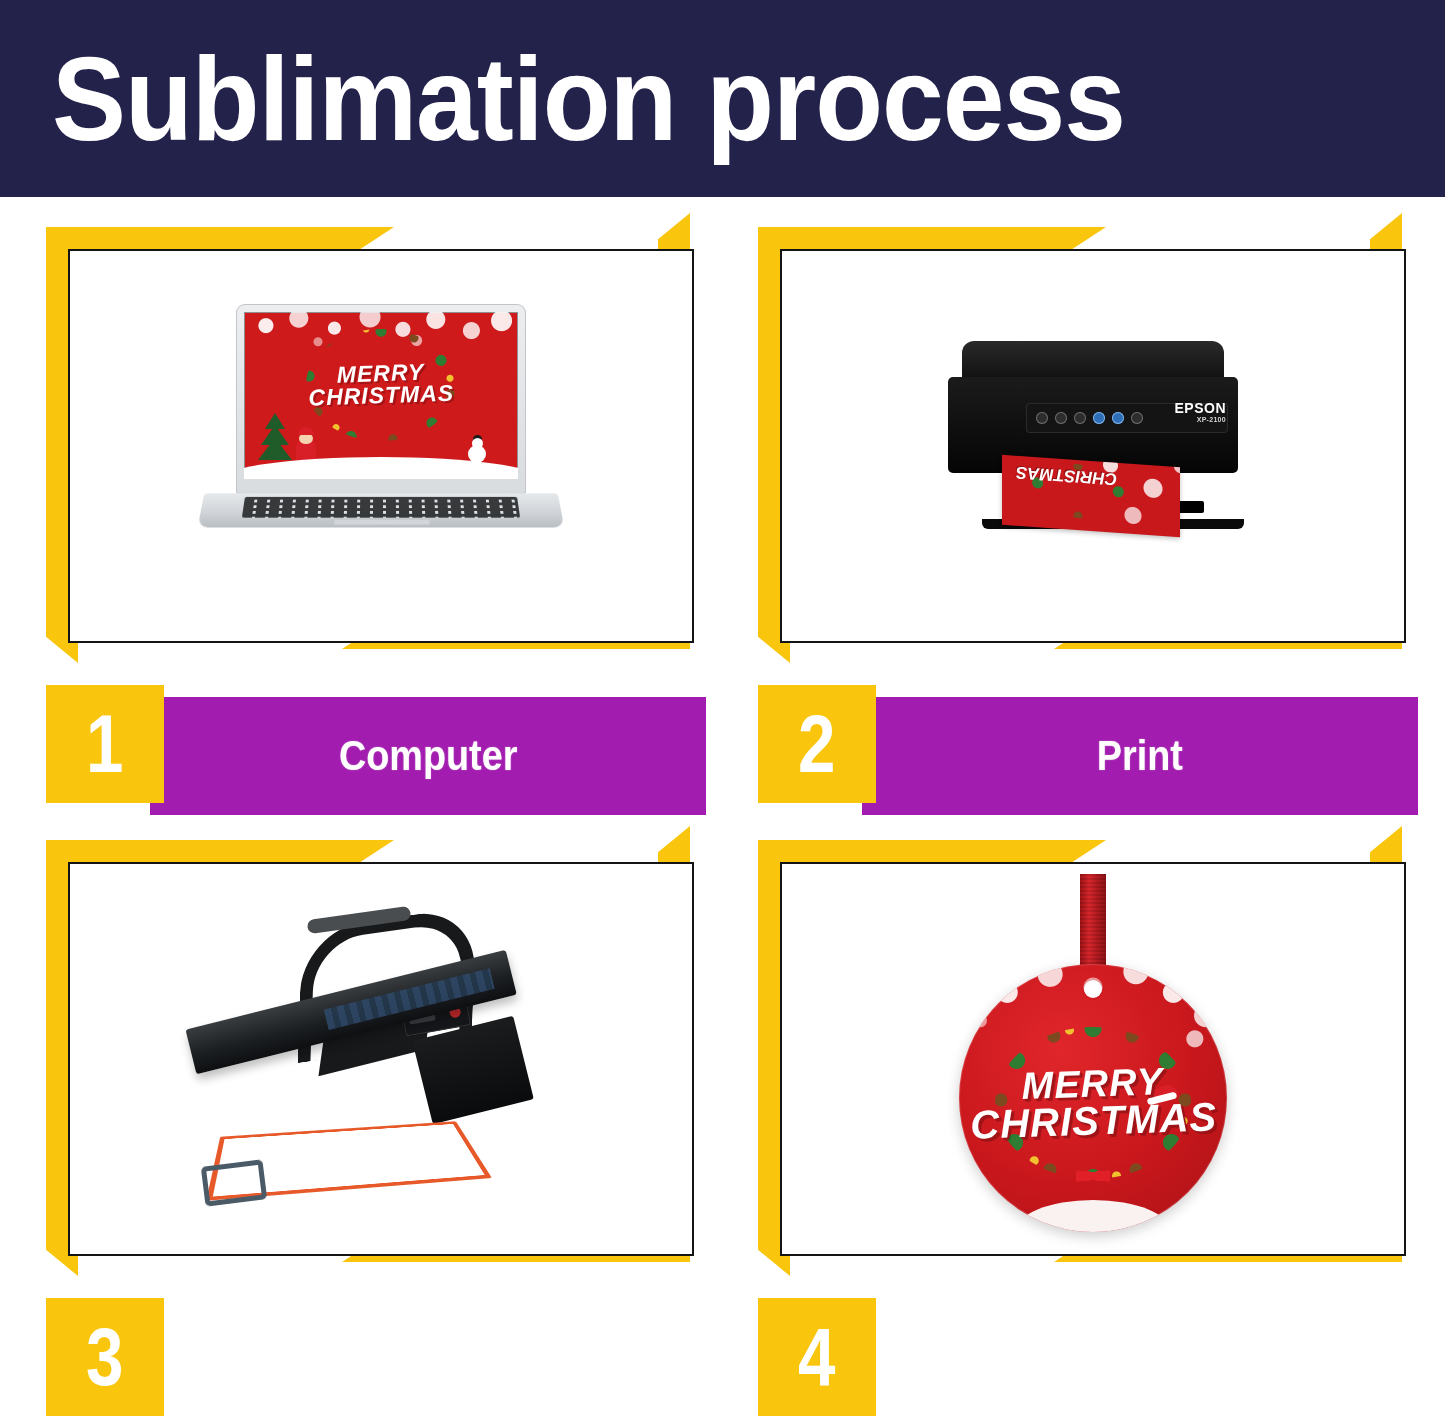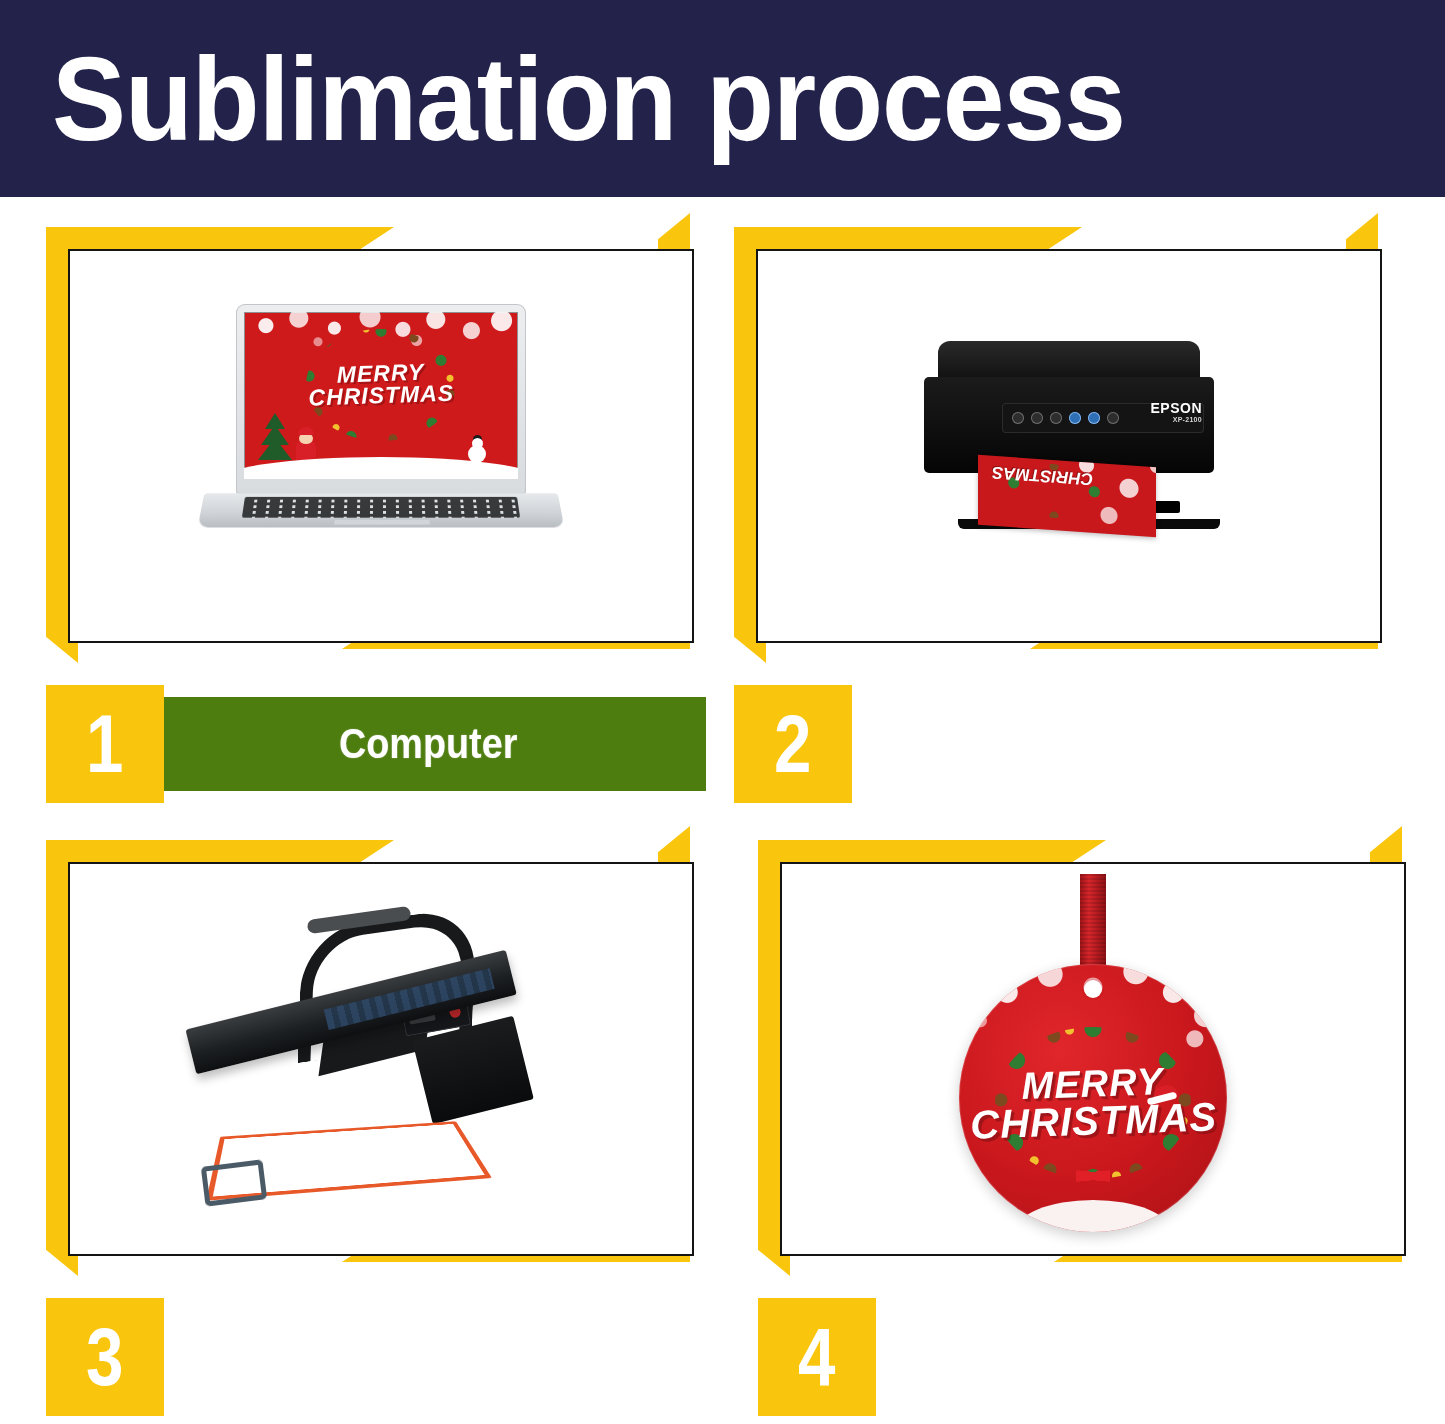--- a/index.html
+++ b/index.html
@@ -28,21 +28,21 @@
     transform-origin:left center;
     white-space:nowrap;
   }
 
   
   .grid{
     position:absolute;left:0;top:197px;width:1445px;height:1227px;
   }
   .cell{position:absolute;width:700px;height:605px;}
   .cell-0{left:18px;top:14px;}
-  .cell-1{left:706px;top:14px;}
+  .cell-1{left:730px;top:14px;}
   .cell-2{left:18px;top:627px;}
   .cell-3{left:730px;top:627px;}
 
   
   .frame-wrap{position:absolute;left:0;top:0;width:700px;height:440px;}
 
   
   .acc-tl-h{
     position:absolute;left:28px;top:16px;width:348px;height:32px;
     background:#f9c50d;
@@ -80,22 +80,22 @@
     position:absolute;left:0;top:0;width:118px;height:118px;
     background:#f9c50d;
     display:flex;align-items:center;justify-content:center;
     z-index:2;
   }
   .step-num span{
     color:#ffffff;font-size:82px;font-weight:bold;line-height:1;
     transform:scaleX(0.82);
   }
   .step-label{
-    position:absolute;left:104px;top:12px;width:556px;height:94px;
-    background:#4d7c0f;
+    position:absolute;left:104px;top:12px;width:556px;height:118px;
+    background:#a21caf;
     display:flex;align-items:center;justify-content:center;
     z-index:1;
   }
   .step-label span{
     color:#ffffff;font-size:42px;font-weight:bold;
     transform:scaleX(0.9);white-space:nowrap;
     text-shadow:0 0 2px rgba(255,255,255,.35);
   }
 
   
@@ -495,20 +495,23 @@
             <div class="ptxt">CHRISTMAS</div>
           </div>
         </div>
       </div>
     </div>
 
     <div class="stepbar">
       <div class="step-num">
         <span>2</span>
       </div>
+      <div class="step-label">
+        <span>Print</span>
+      </div>
     </div>
   </div>
 
   <div class="cell cell-2">
     <div class="frame-wrap">
       <div class="acc-tl-h"></div>
       <div class="acc-tl-v"></div>
       <div class="acc-br-h"></div>
       <div class="acc-br-v"></div>
 

